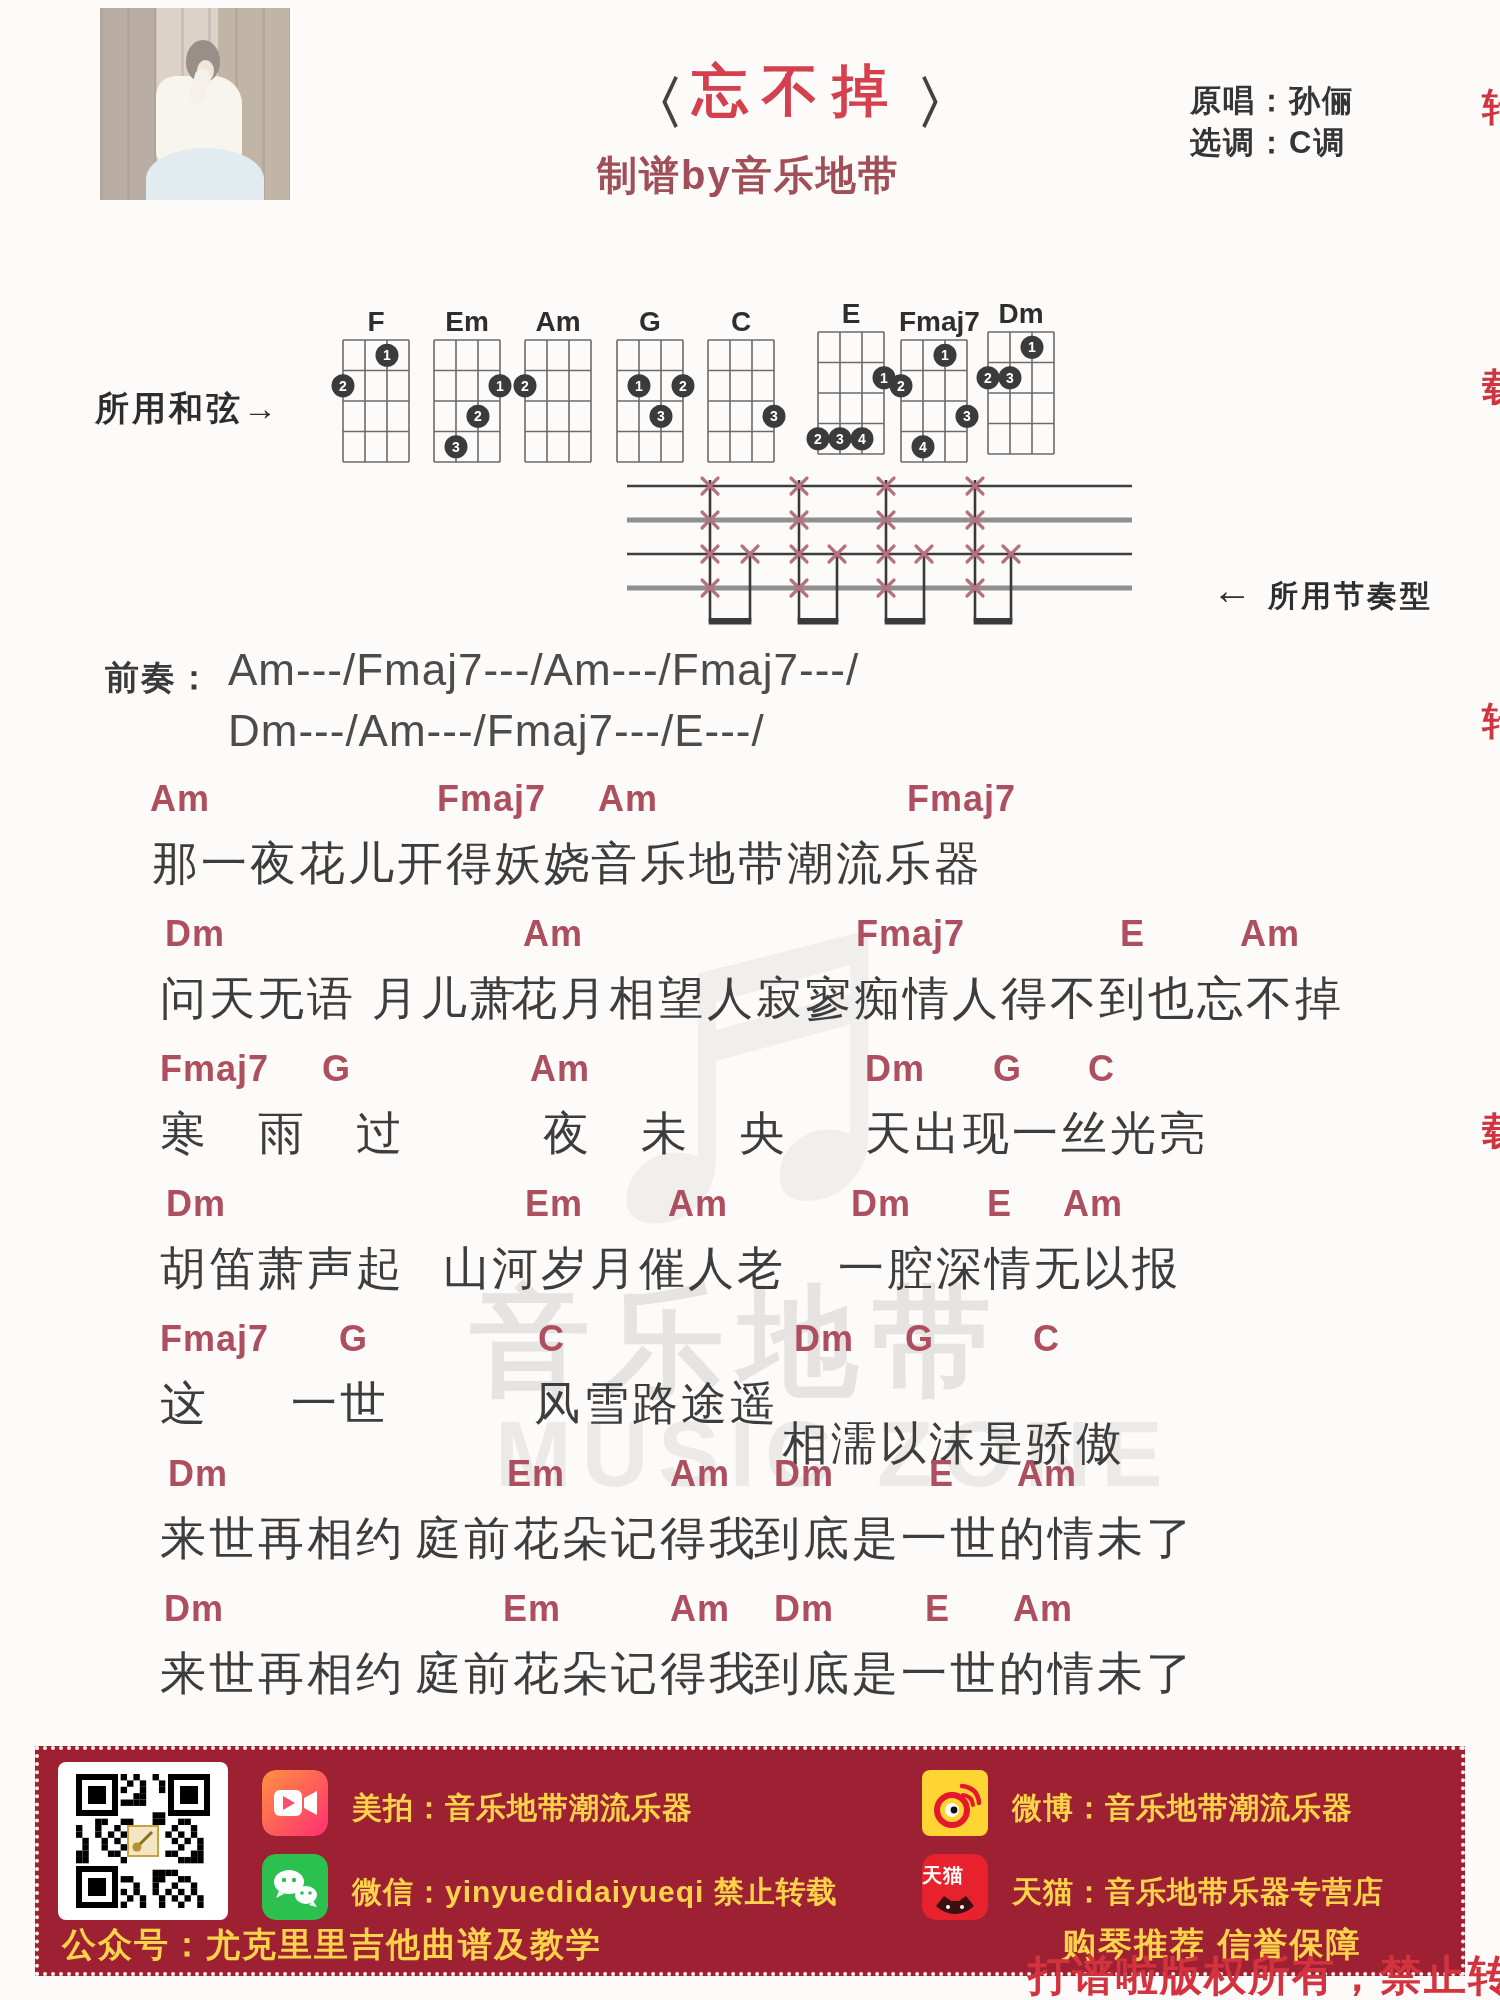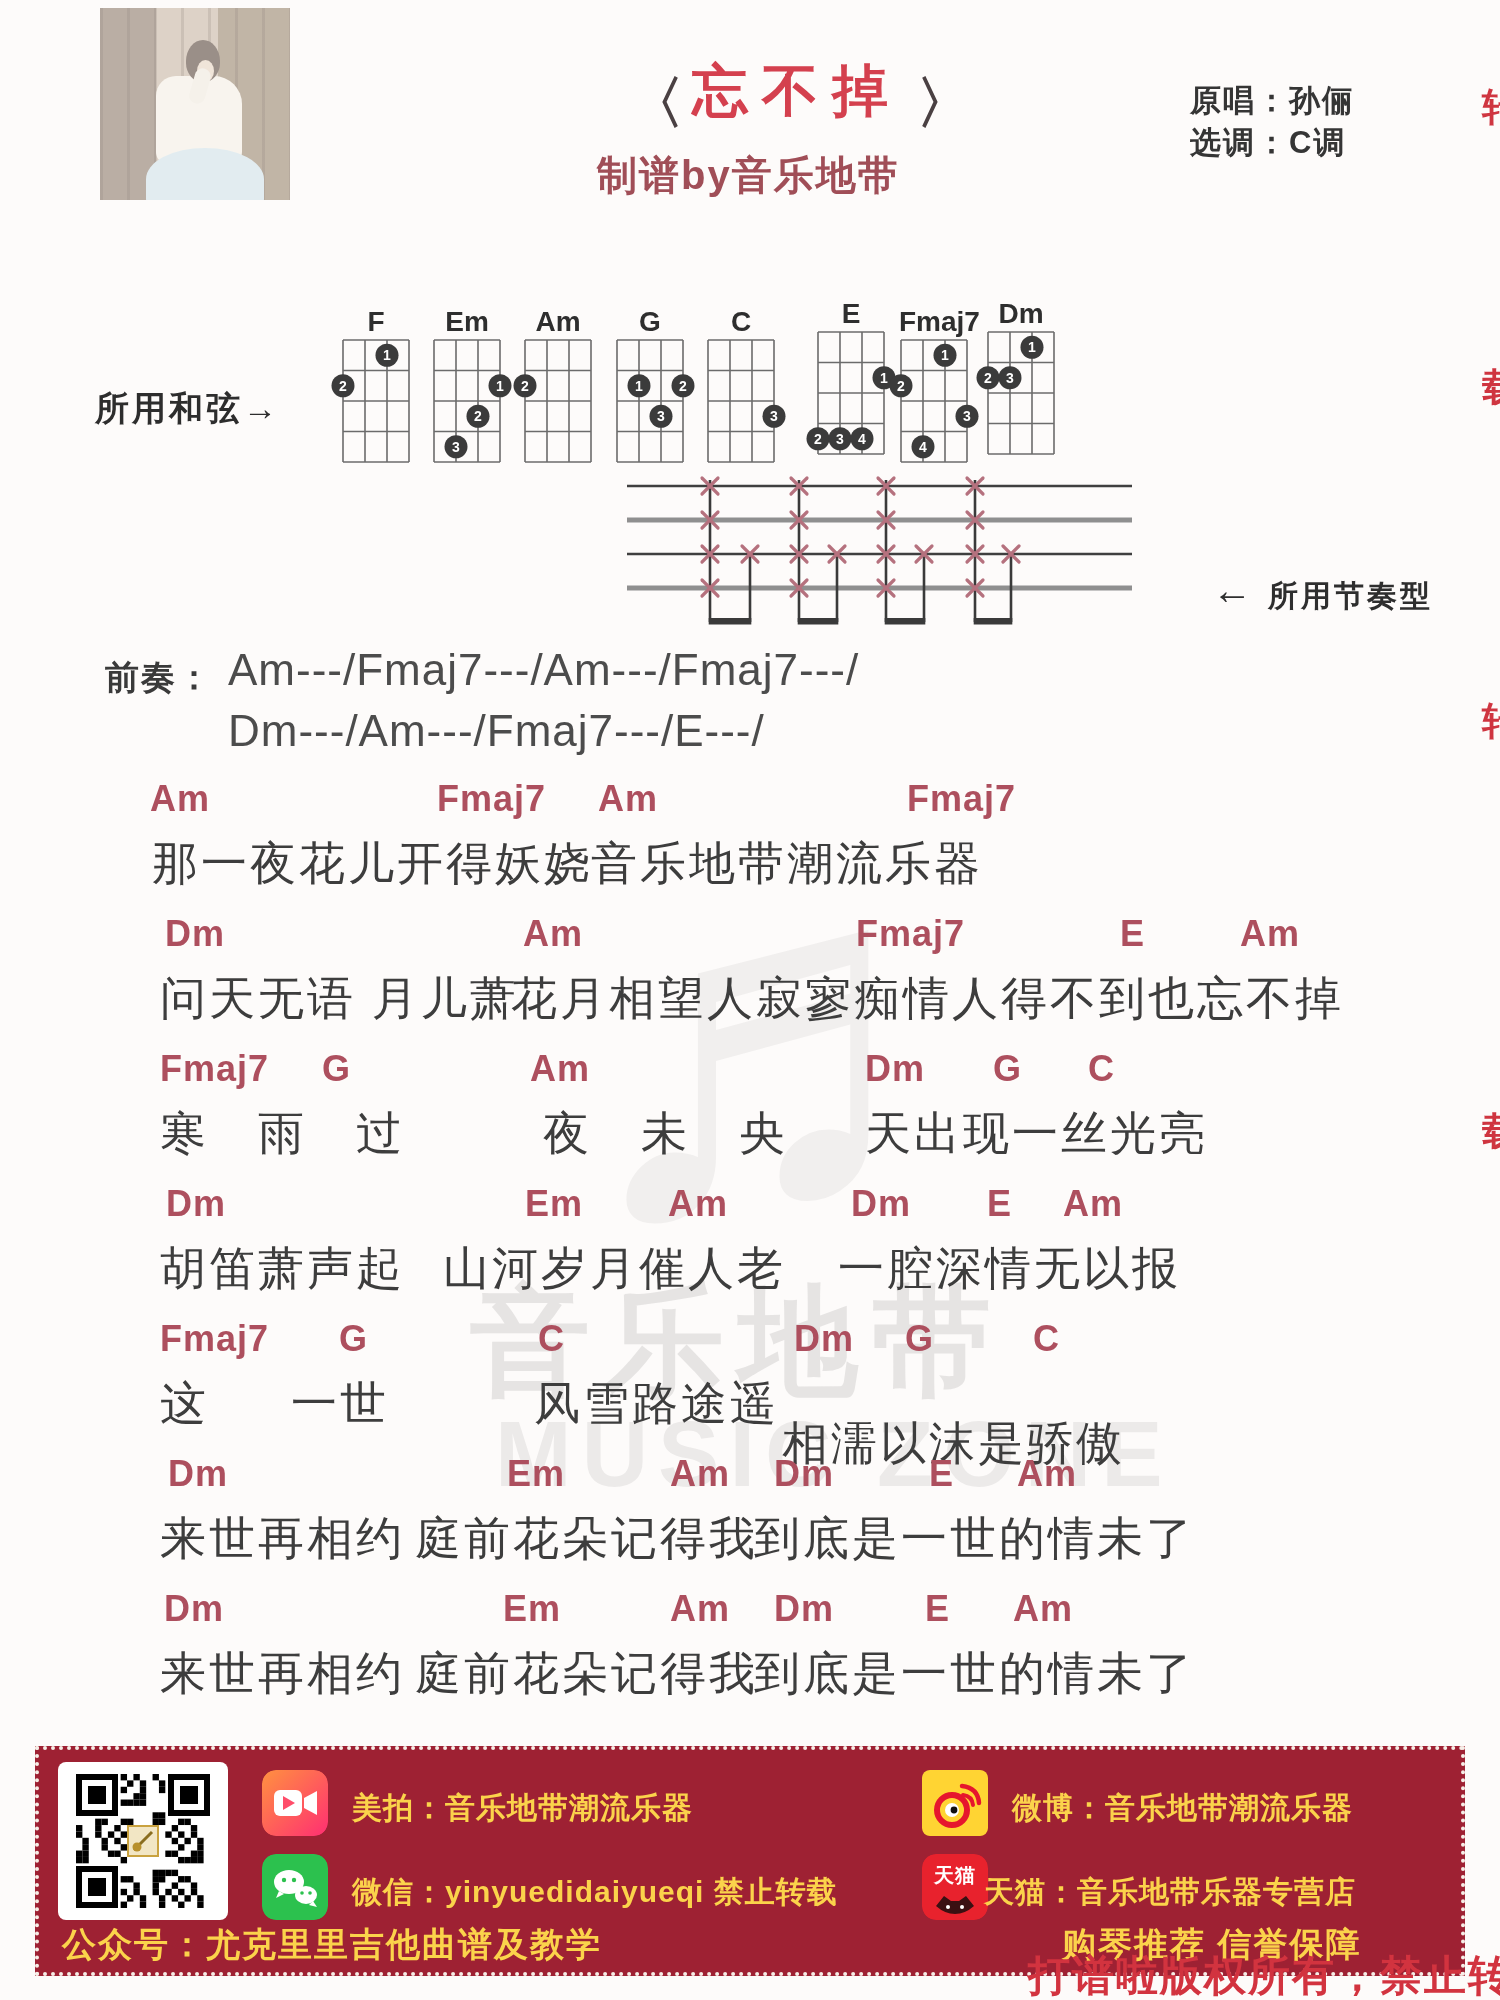--- a/index.html
+++ b/index.html
@@ -41,21 +41,21 @@
   
   .wm-glyph{font-size:500px;color:rgba(90,90,90,.07);line-height:1;}
   .wm-cn{font-size:120px;font-weight:700;color:rgba(110,110,110,.16);letter-spacing:14px;}
   .wm-en{font-size:92px;font-weight:700;color:rgba(120,120,120,.13);letter-spacing:10px;}
   
   .footer{left:35px;top:1746px;width:1422px;height:222px;background:#9e2133;border:4px dotted #f6eee7;}
   .qr-card{left:58px;top:1762px;width:170px;height:158px;background:#fff;border-radius:8px;}
   .soc-icon{position:absolute;width:66px;height:66px;border-radius:14px;overflow:hidden;}
   .footer-text{position:absolute;font-size:30px;font-weight:600;color:#fbd34b;letter-spacing:1px;}
   .footer-big{position:absolute;font-size:34px;font-weight:800;color:#fbd34b;letter-spacing:2px;}
-  .tmall-text{position:absolute;left:0;top:8px;width:66px;text-align:center;font-size:20px;font-weight:800;color:#fff;letter-spacing:1px;}
+  .tmall-text{position:absolute;left:0;top:8px;width:66px;font-size:20px;font-weight:800;color:#fff;letter-spacing:1px;}
   .copyright{font-size:42px;font-weight:800;color:#d2333f;letter-spacing:2px;white-space:nowrap;}
   .edge-mark{position:absolute;font-size:38px;font-weight:700;color:#cf3540;}
 </style>
 </head>
 <body>
 
 <div class="abs album">
   <div class="panelL"></div>
   <div class="panelM"></div>
   <div class="panelR"></div>
@@ -523,21 +523,21 @@
 
 <div class="soc-icon" style="left:922px;top:1854px;">
   <svg width="66" height="66" style="position:absolute;left:0;top:0;">
     <rect x="0" y="0" width="66" height="66" rx="14" fill="#e8222d"></rect>
     <path d="M14 52 l8 -10 7 5 h8 l7 -5 8 10 q-9 8 -19 8 q-10 0 -19 -8 z" fill="#3a1012"></path>
     <circle cx="26" cy="53" r="2" fill="#fff"></circle>
       <circle cx="40" cy="53" r="2" fill="#fff"></circle>
   </svg>
   <span class="tmall-text">天猫</span>
 </div>
-<span class="footer-text" style="left:984px;top:1872px;">天猫：音乐地带乐器专营店</span>
+<span class="footer-text" style="left:1012px;top:1872px;">天猫：音乐地带乐器专营店</span>
 
 <span class="footer-big" style="left:62px;top:1922px;">公众号：尤克里里吉他曲谱及教学</span>
 <span class="footer-big" style="left:1062px;top:1922px;">购琴推荐 信誉保障</span>
 
 <span class="abs copyright" style="left:1028px;top:1948px;">打谱啦版权所有，禁止转载</span>
 
 <div class="edge-mark" style="left: 1482px; top: 82px;">转</div>
 <div class="edge-mark" style="left: 1482px; top: 362px;">载</div>
 <div class="edge-mark" style="left: 1482px; top: 696px;">转</div>
 <div class="edge-mark" style="left: 1482px; top: 1106px;">载</div>

